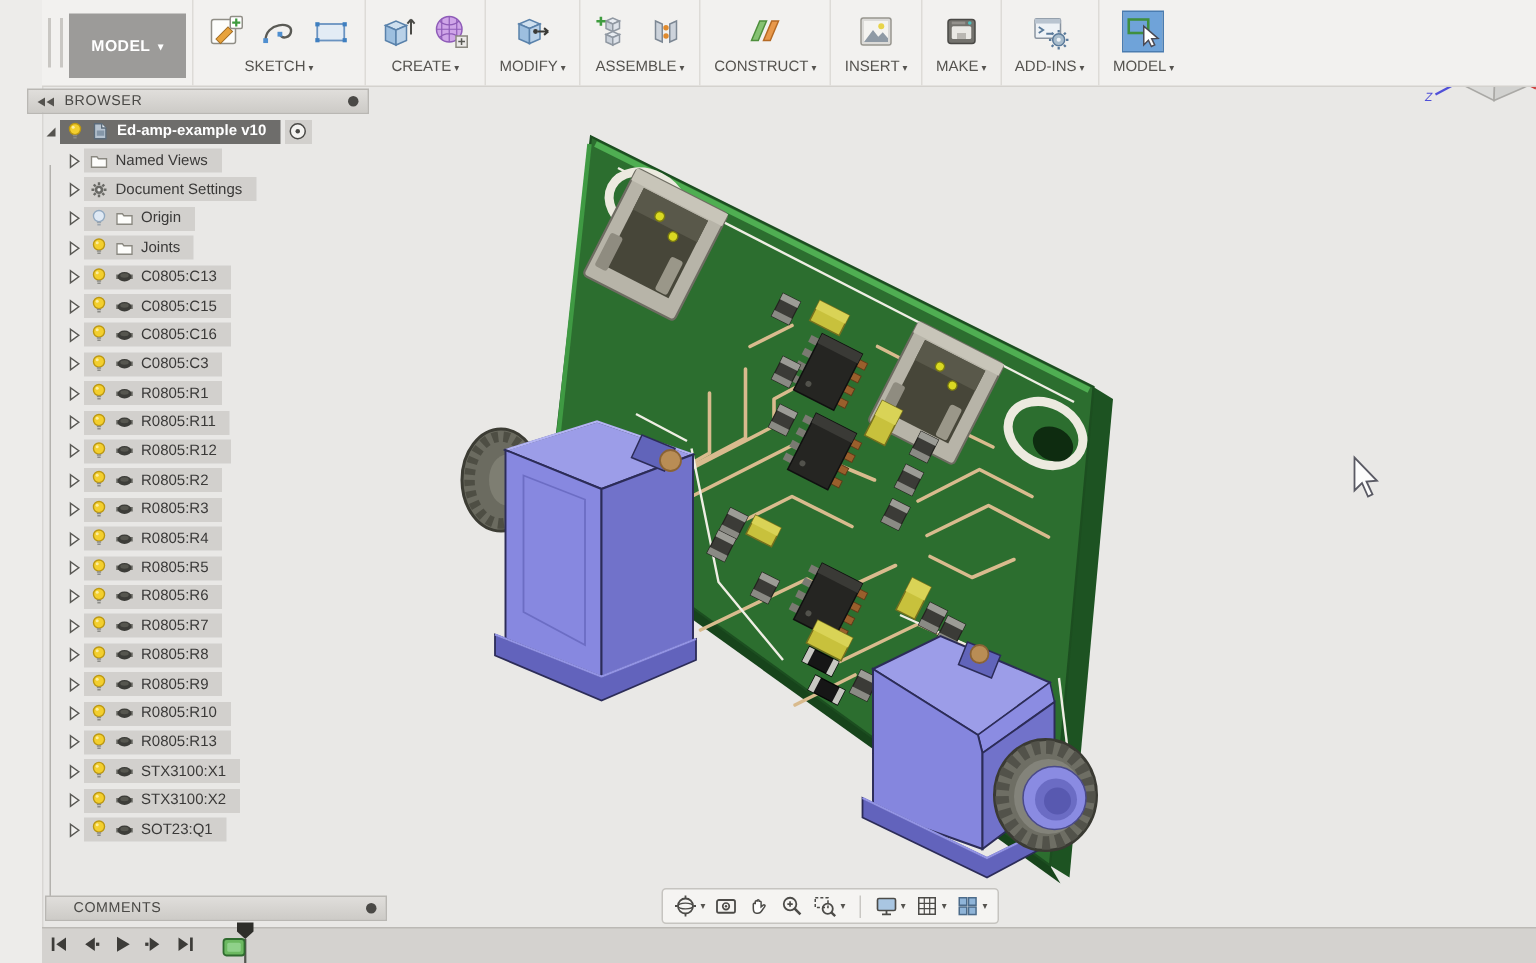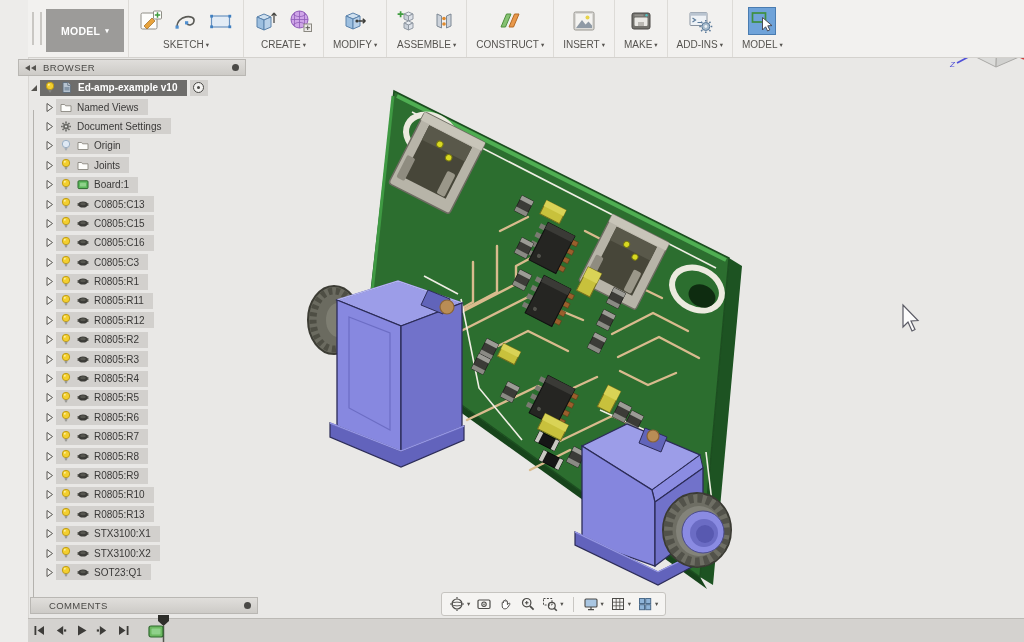--- a/index.html
+++ b/index.html
@@ -573,39 +573,20 @@
               <path d="M4,2.5 L9.5,6.5 L4,10.5 Z" fill="#f2f1ef" stroke="#5a5955" stroke-width="1"></path>
             </svg>
           </span>
           <span class="pill">
             <span style="width: 12px; height: 14px; display: inline-block;"><svg viewBox="0 0 12 14" width="100%" height="100%">
                 <circle cx="6" cy="5" r="3.7" fill="#f3cf2e" stroke="#bb9712" stroke-width=".9"></circle>
                 <circle cx="4.8" cy="3.8" r="1" fill="#fbeda0"></circle>
                 <path d="M4.6,9.3 h2.8 M4.9,10.8 h2.2" stroke="#8a8a86" stroke-width="1.1"></path>
               </svg></span>
             <span style="width: 12px; height: 13px; display: inline-block;"><svg viewBox="0 0 12 12" width="100%" height="100%">
-                <rect x="1" y="2.3" width="10" height="7.8" rx="1" fill="#5cb85c" stroke="#2f6b2f" stroke-width="1"></rect>
-                <rect x="3" y="4.3" width="6" height="3.8" rx=".5" fill="#8fd18a"></rect>
-              </svg></span>
-            <span>Board:1</span>
-          </span>
-        </div>
-        <div class="trow">
-          <span class="texp">
-            <svg viewBox="0 0 13 13" width="100%" height="100%">
-              <path d="M4,2.5 L9.5,6.5 L4,10.5 Z" fill="#f2f1ef" stroke="#5a5955" stroke-width="1"></path>
-            </svg>
-          </span>
-          <span class="pill">
-            <span style="width: 12px; height: 14px; display: inline-block;"><svg viewBox="0 0 12 14" width="100%" height="100%">
-                <circle cx="6" cy="5" r="3.7" fill="#f3cf2e" stroke="#bb9712" stroke-width=".9"></circle>
-                <circle cx="4.8" cy="3.8" r="1" fill="#fbeda0"></circle>
-                <path d="M4.6,9.3 h2.8 M4.9,10.8 h2.2" stroke="#8a8a86" stroke-width="1.1"></path>
-              </svg></span>
-            <span style="width: 12px; height: 13px; display: inline-block;"><svg viewBox="0 0 12 12" width="100%" height="100%">
                 <rect x="0.5" y="4.5" width="2" height="3" fill="#6a6a64"></rect>
                 <rect x="9.5" y="4.5" width="2" height="3" fill="#6a6a64"></rect>
                 <ellipse cx="6" cy="6" rx="4.6" ry="3.1" fill="#3c3c38"></ellipse>
                 <ellipse cx="6" cy="5.2" rx="2.8" ry="1.5" fill="#56564f"></ellipse>
               </svg></span>
             <span>C0805:C13</span>
           </span>
         </div>
         <div class="trow">
           <span class="texp">

